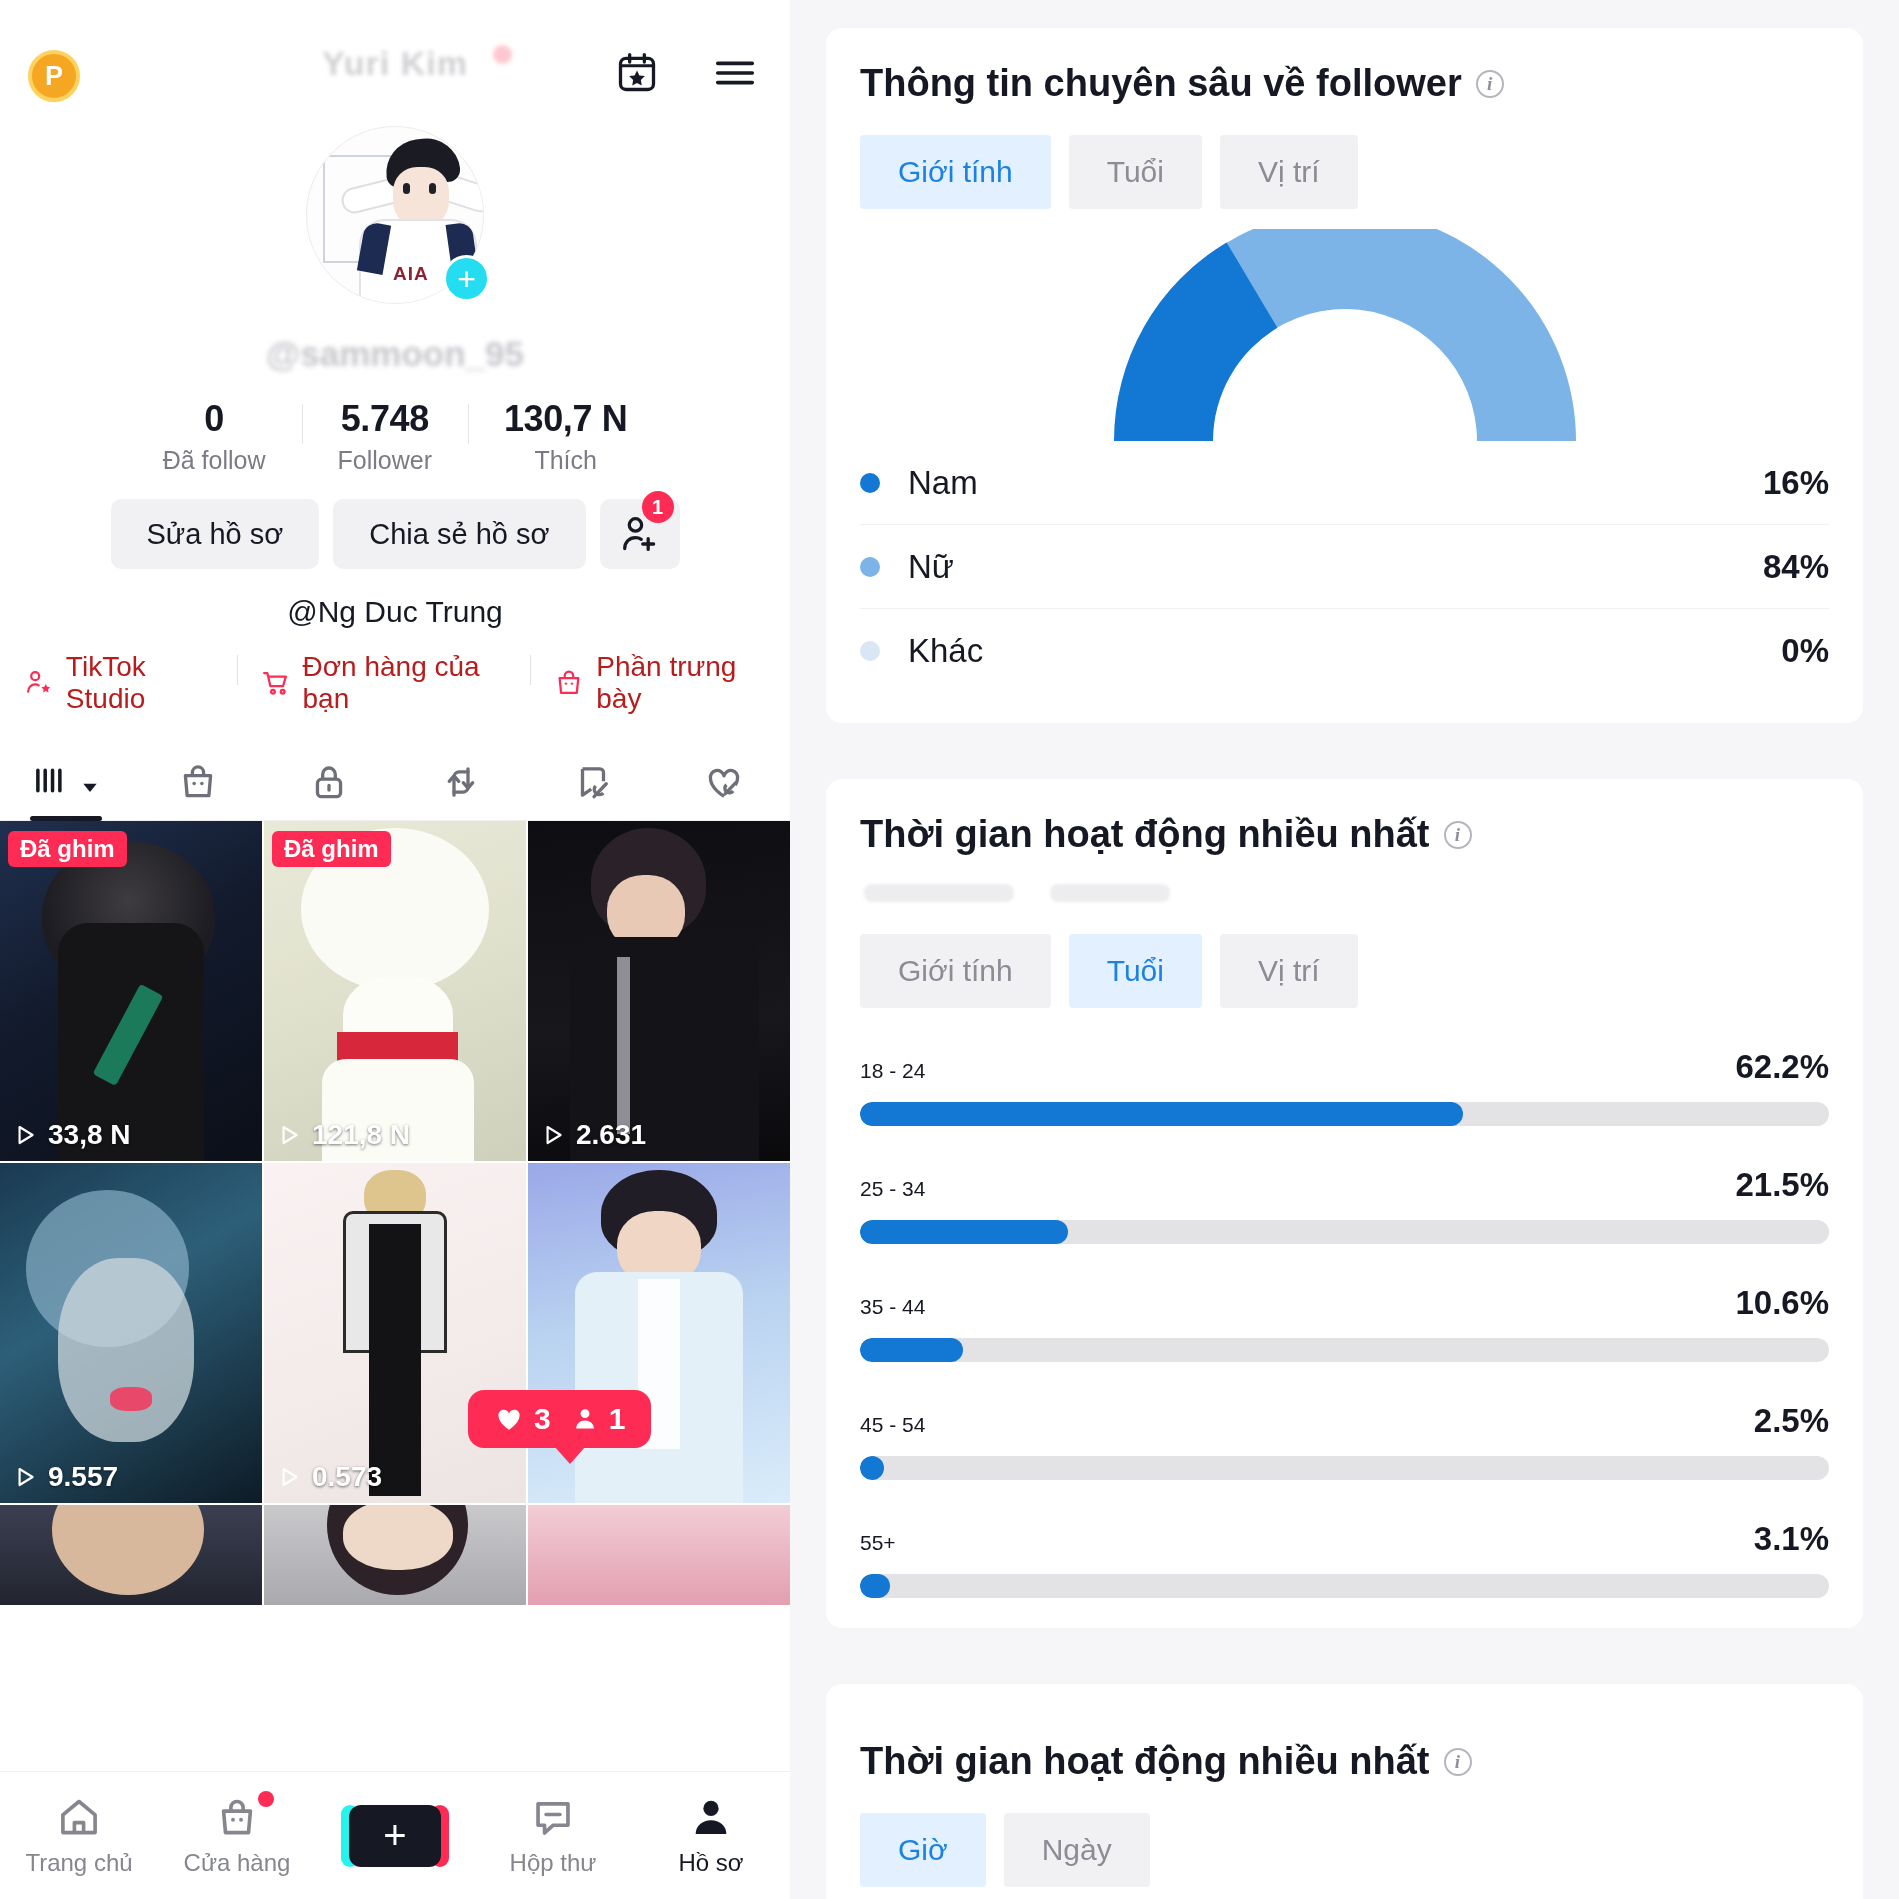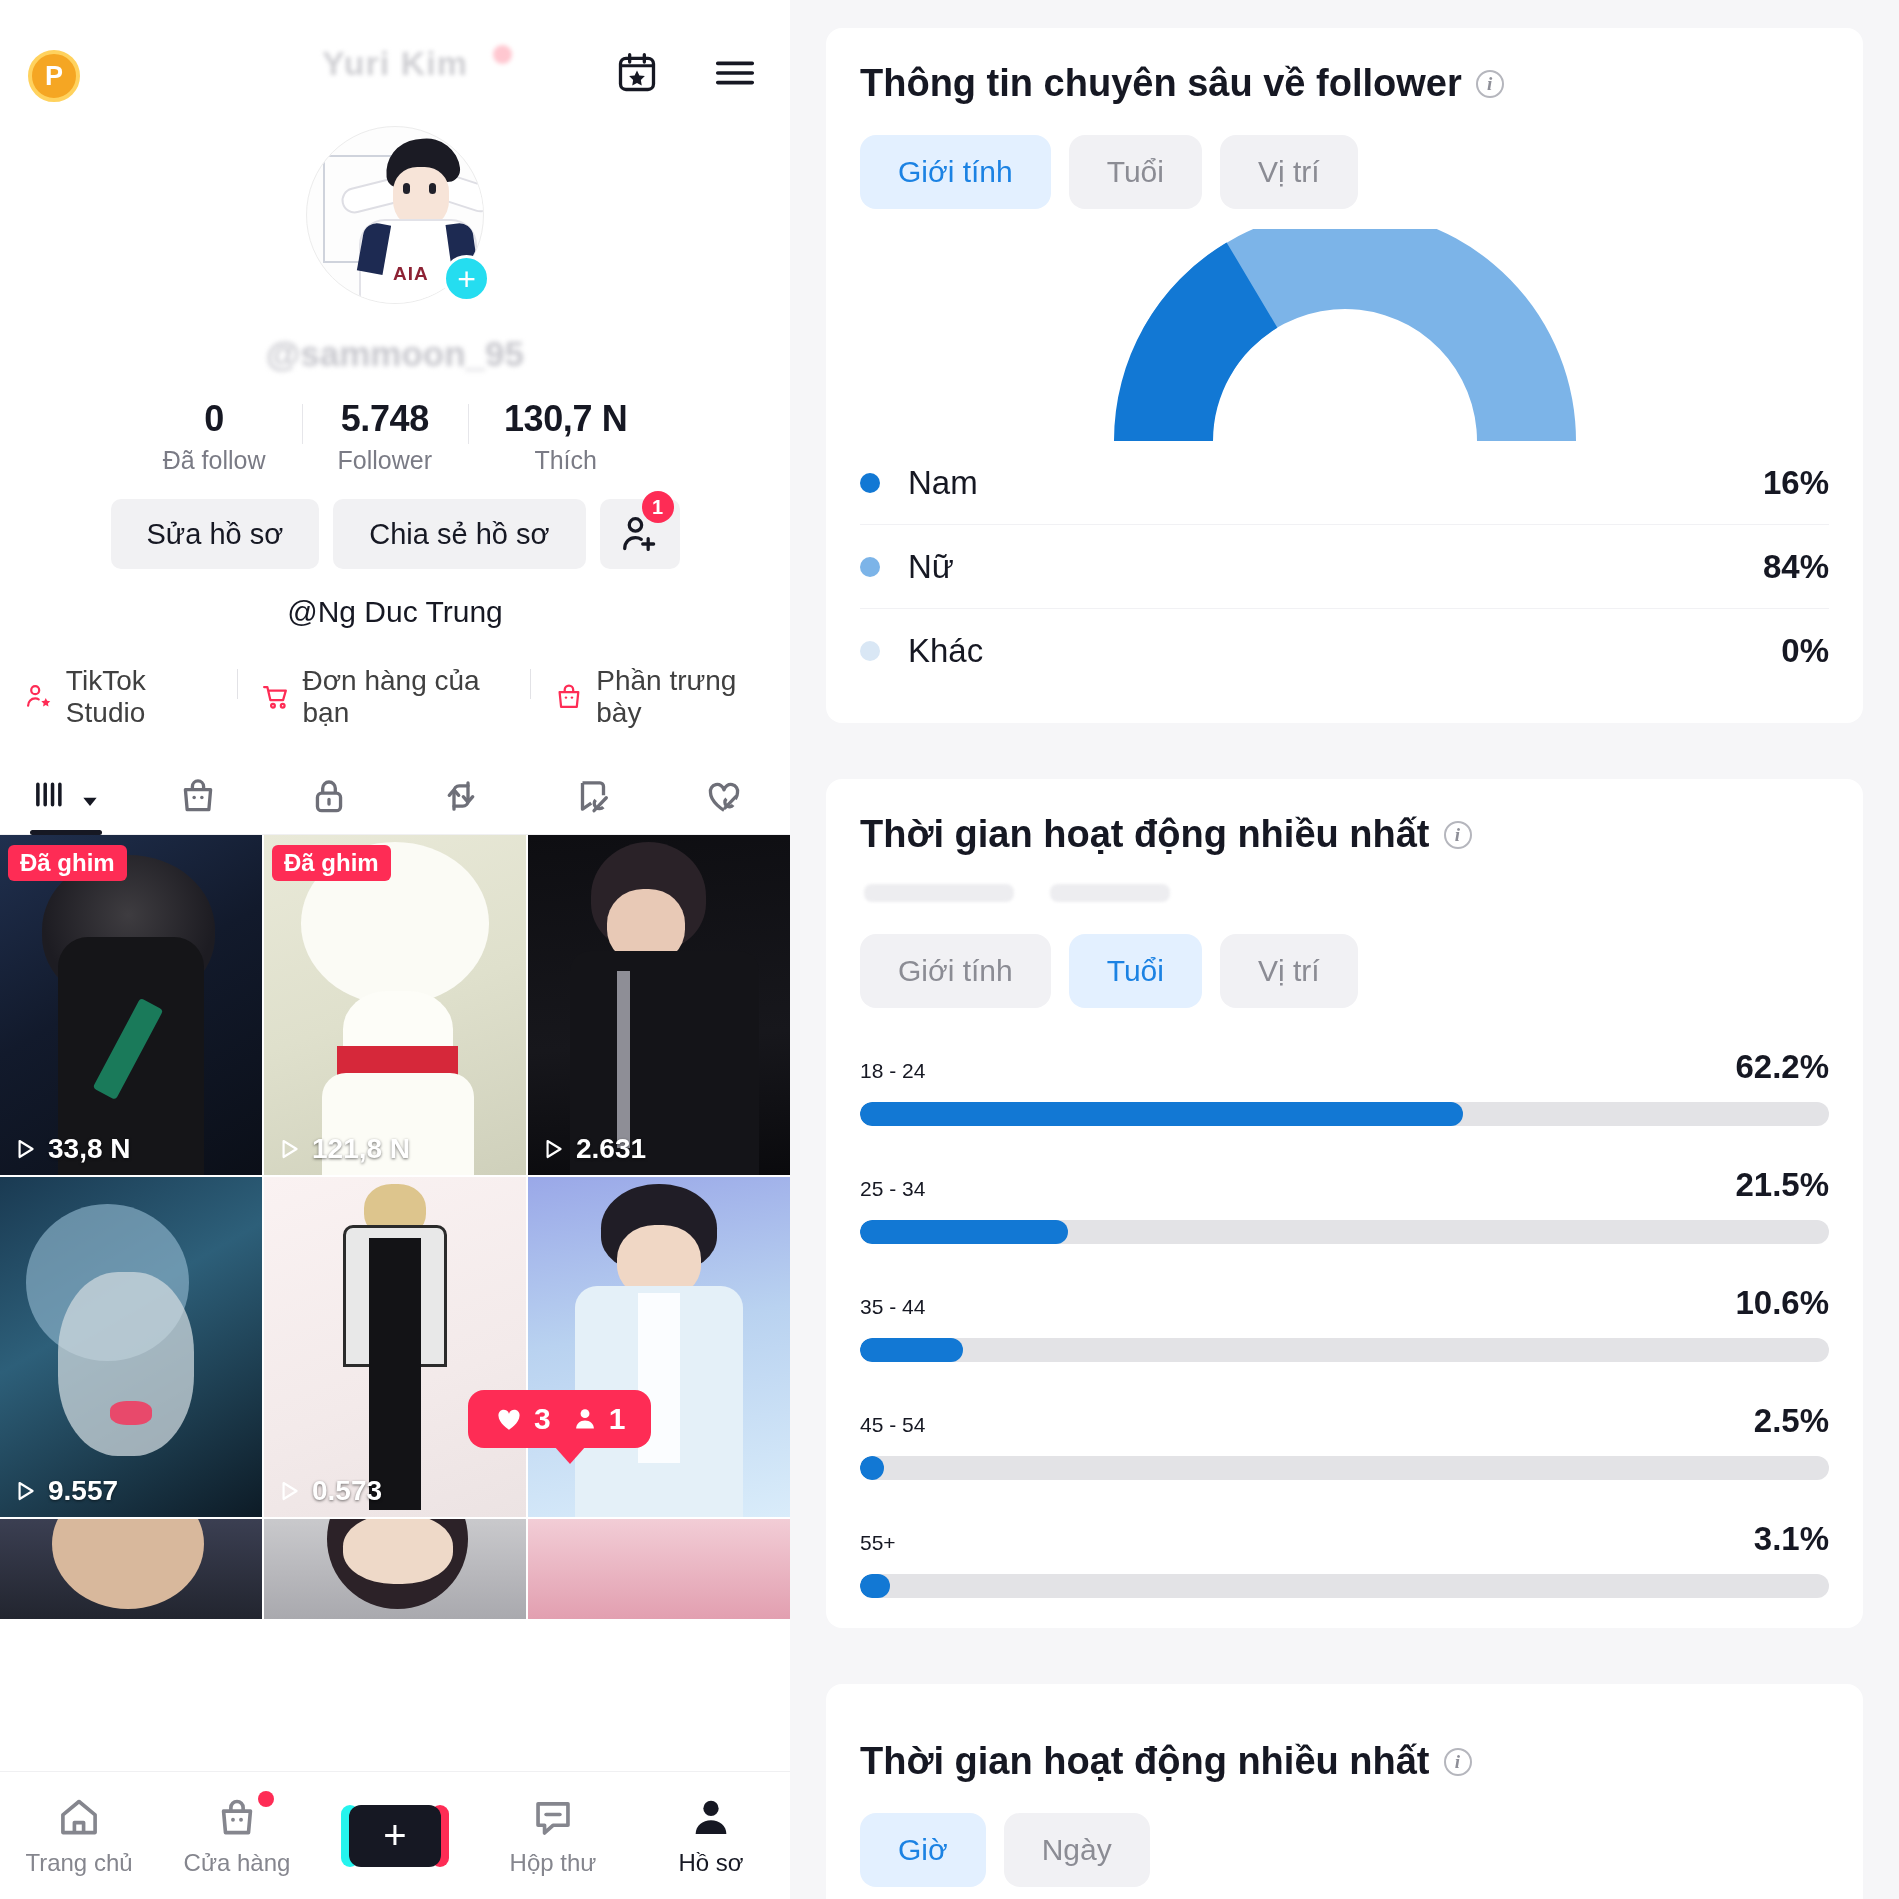--- a/index.html
+++ b/index.html
@@ -149,21 +149,21 @@
     position:absolute; right: 6px; top: -8px;
     min-width: 32px; height: 32px; border-radius: 16px;
     background: #fe2c55; color: #fff; font-size: 20px; font-weight: bold;
     display:flex; align-items:center; justify-content:center; padding: 0 8px;
   }
 
   .username { text-align:center; margin-top: 26px; font-size: 30px; color: #161823; }
 
   .quick-links {
     display:flex; justify-content:center; align-items:center;
-    gap: 0; margin-top: 36px; font-size: 28px; color: #404040;
+    gap: 0; margin-top: 22px; font-size: 28px; color: #b91c1c;
   }
   .ql { display:flex; align-items:center; gap: 12px; padding: 0 24px; position: relative; }
   .ql + .ql::before {
     content:''; position:absolute; left:0; top:4px; width:1px; height:30px; background:#e2e2e6;
   }
 
   .tabs-row {
     display:flex; align-items:center; margin-top: 28px; height: 78px;
     border-bottom: 1px solid #f0f0f2; position: relative;
   }
@@ -242,21 +242,21 @@
   }
   .info-i {
     width: 28px; height: 28px; border-radius: 50%;
     border: 2px solid #b5b6bd; color:#8e8f98;
     font-size: 19px; font-weight: bold; font-style: italic;
     display:flex; align-items:center; justify-content:center;
     font-family: "Liberation Serif", serif;
   }
   .seg-row { display:flex; gap: 18px; margin-top: 30px; }
   .seg {
-    background:#f1f1f4; border-radius: 16px;
+    background:#f1f1f4; border-radius: 4px;
     padding: 20px 38px; font-size: 30px; color:#8b8c94;
   }
   .seg.active { background:#e3f0ff; color:#1b82e3; }
 
   .gauge-wrap { display:flex; justify-content:center; margin-top: 20px; height: 212px; }
 
   .legend-row {
     display:flex; align-items:center; height: 84px;
     border-bottom: 1px solid #f1f1f4;
   }

